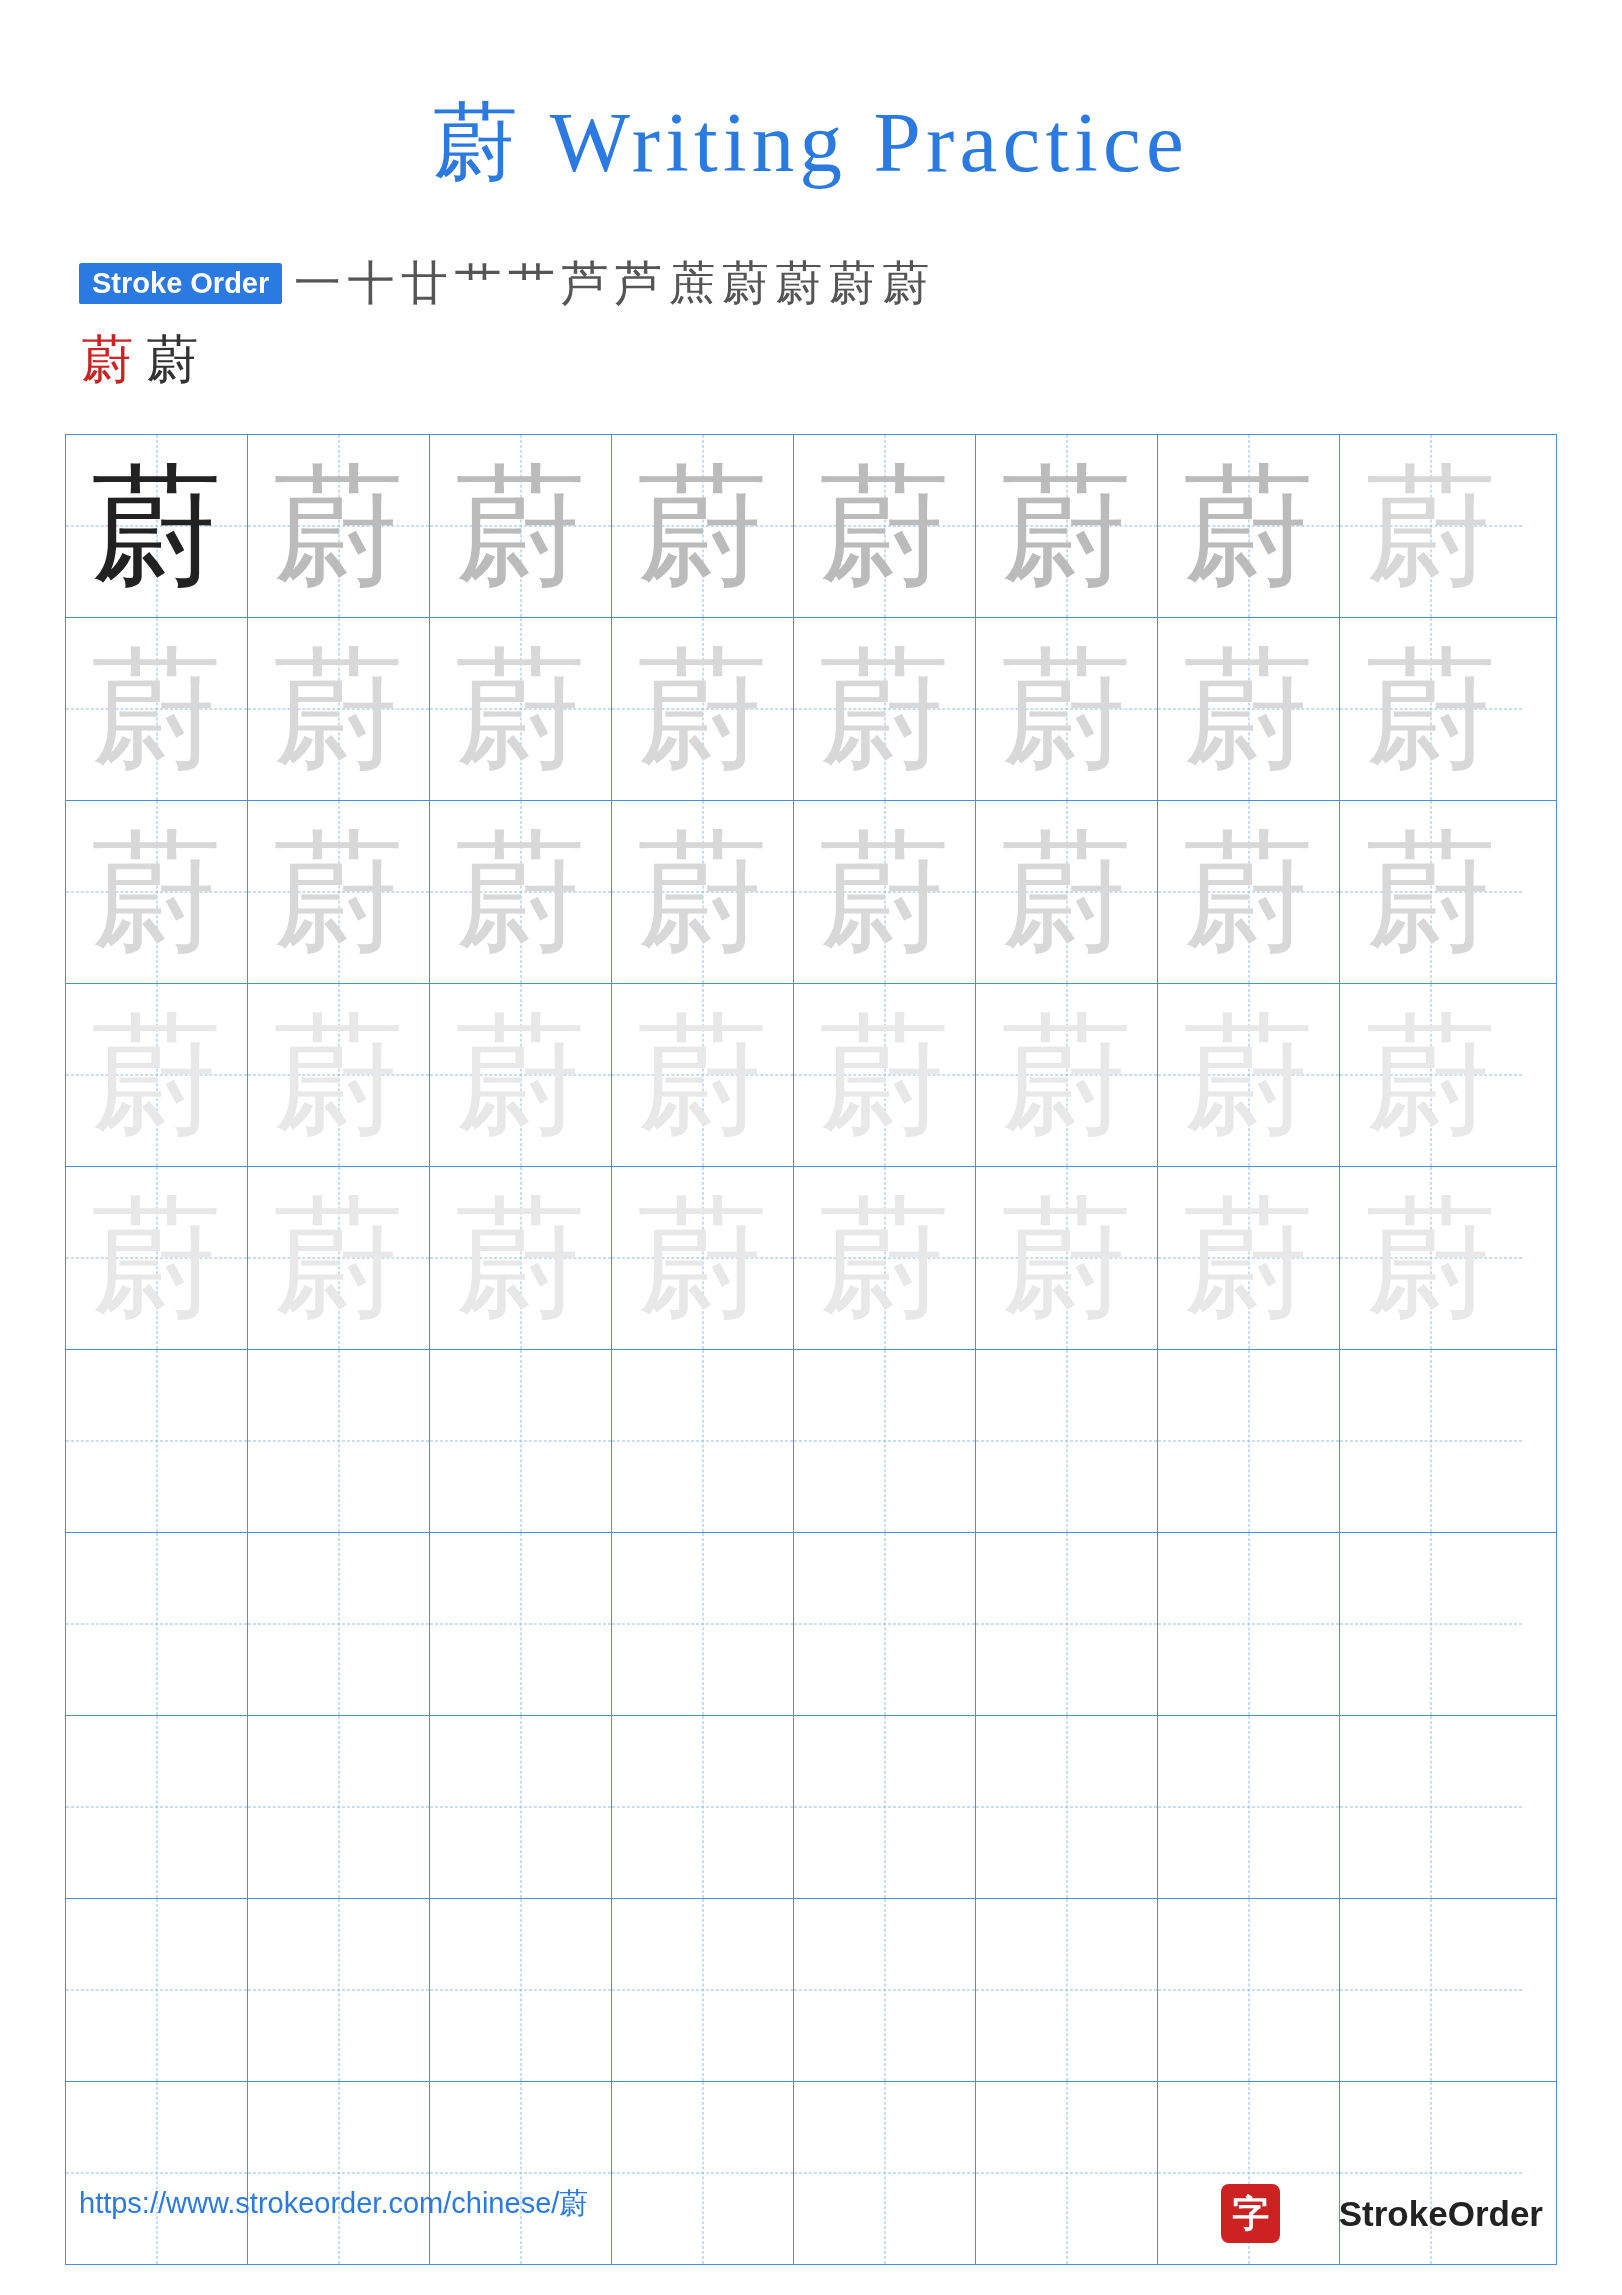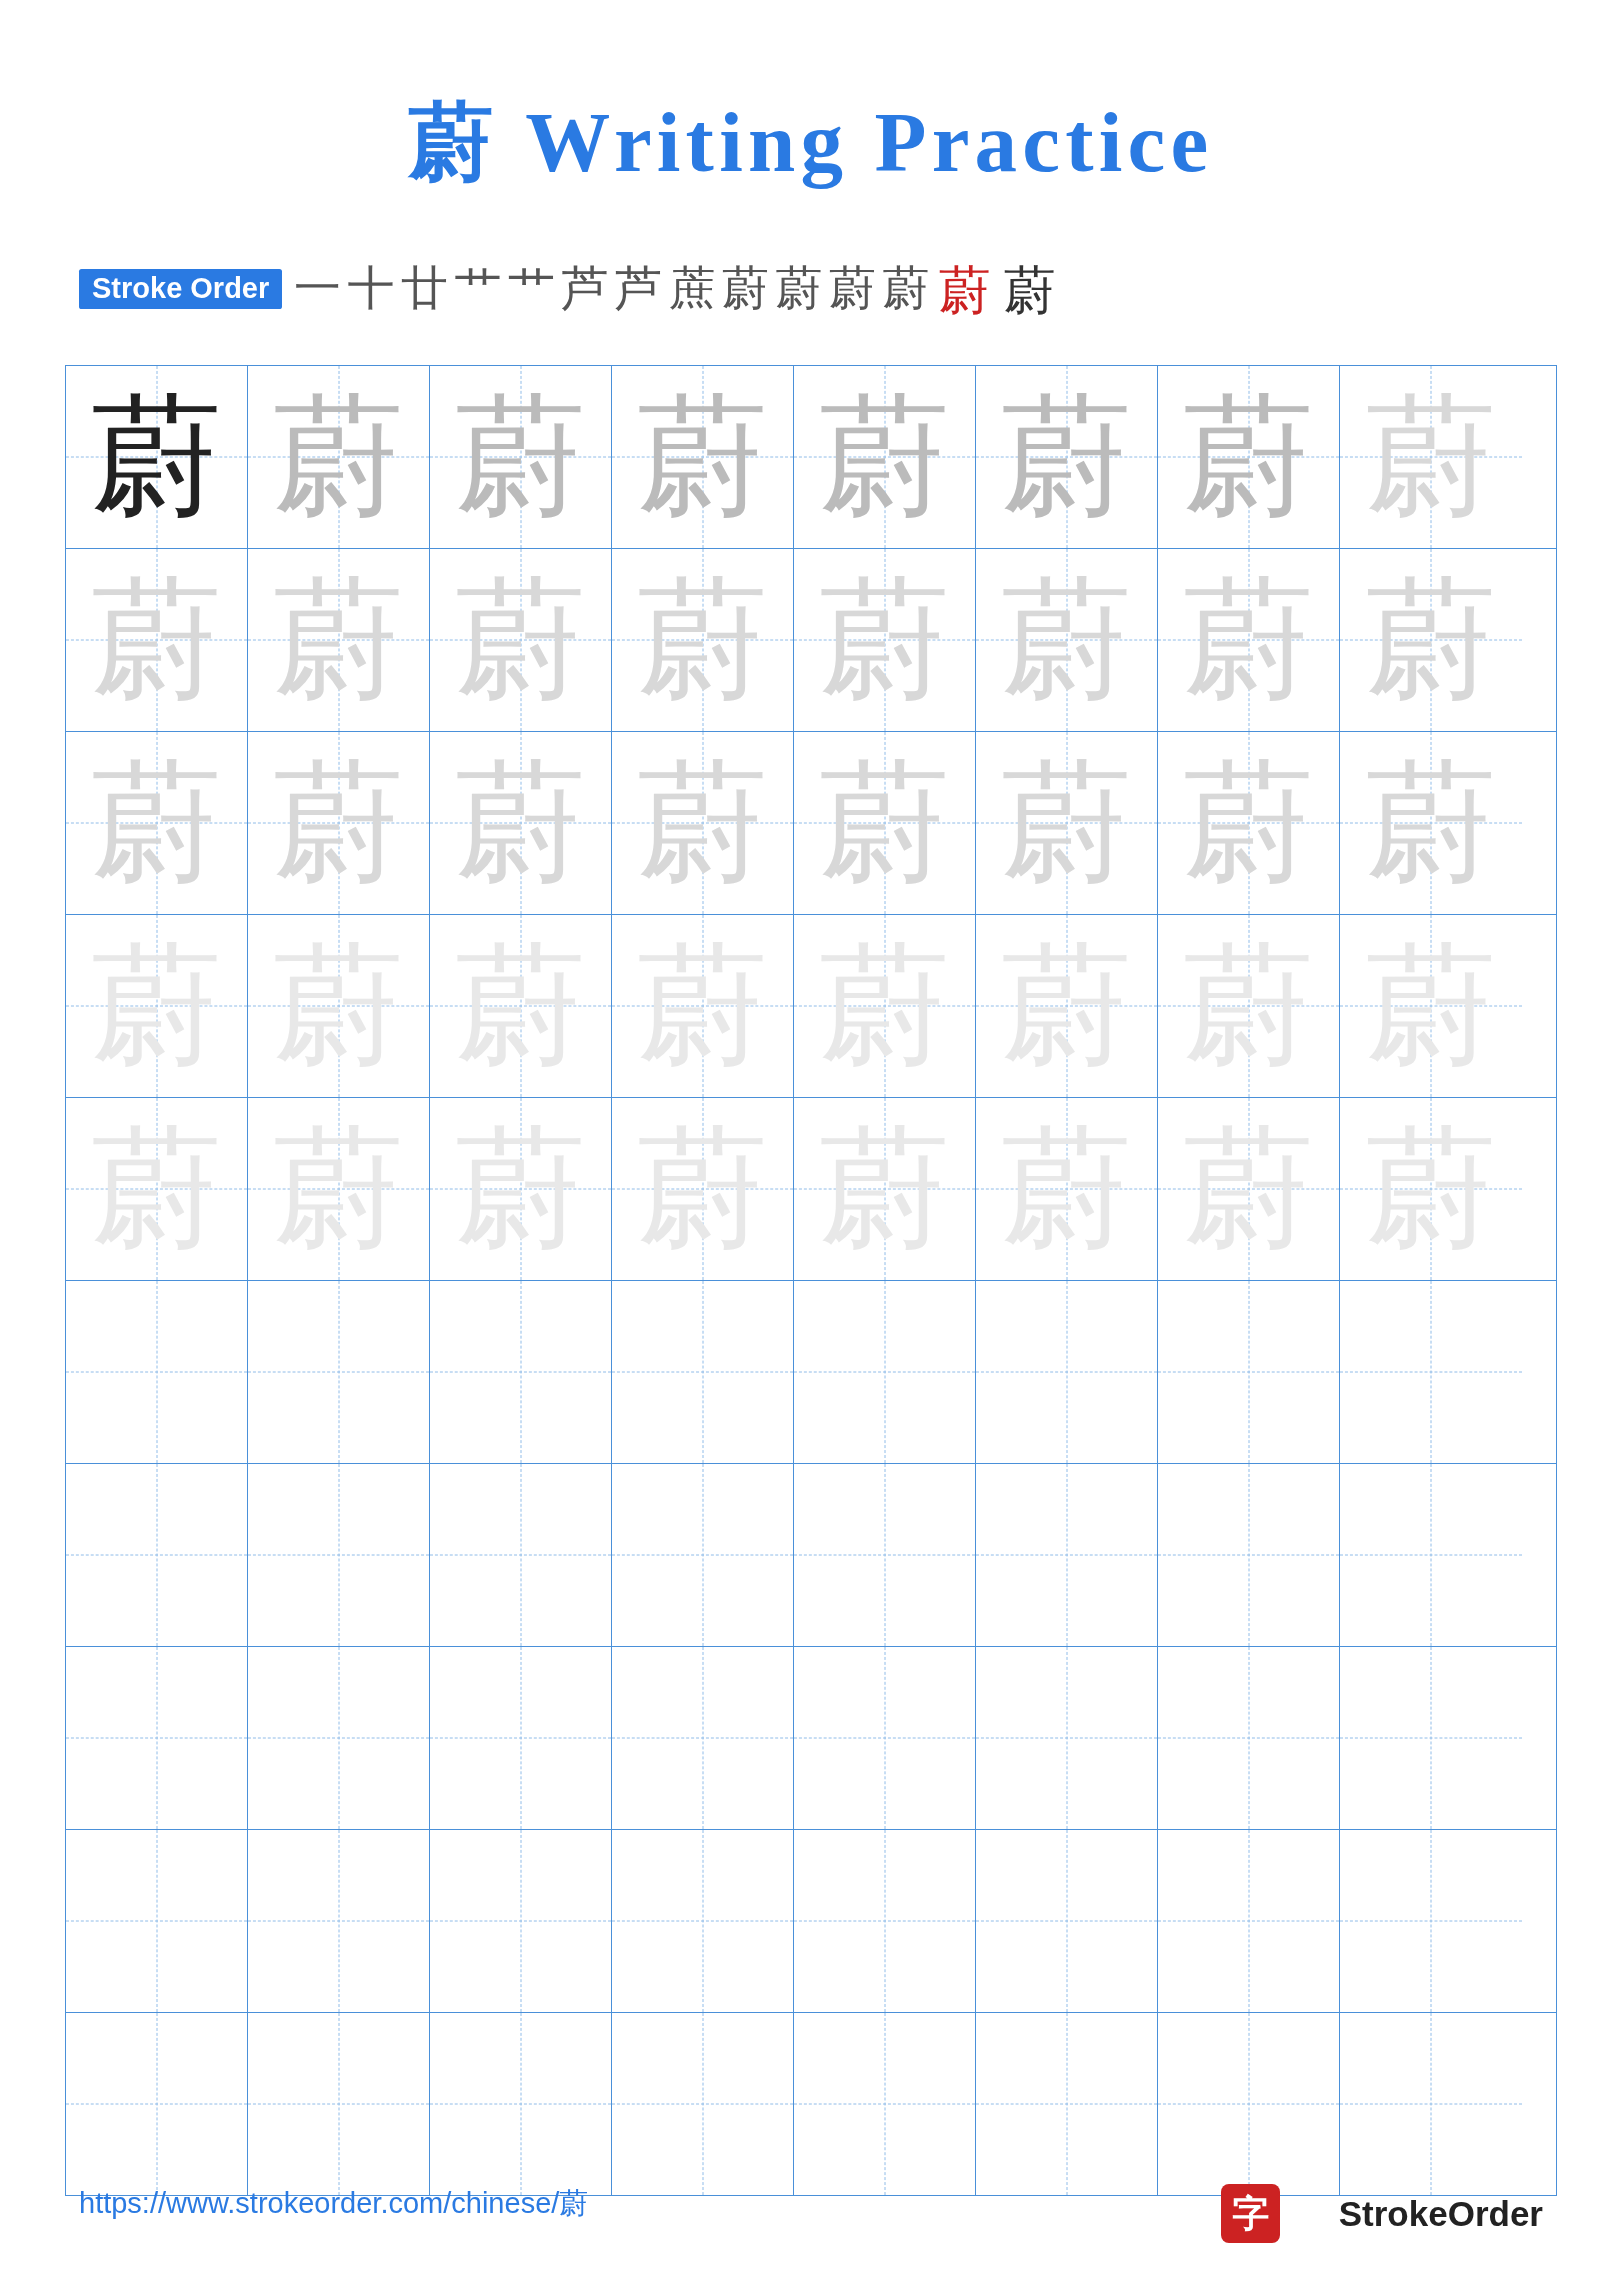--- a/index.html
+++ b/index.html
@@ -10,29 +10,30 @@
       background: #ffffff;
       font-family: serif;
       position: relative;
       overflow: hidden;
     }
 
     .page-title {
       text-align: center;
       padding-top: 85px;
       font-size: 85px;
-      font-weight: bold;
+      font-weight: normal;
       color: #2a7ae2;
       letter-spacing: 5.2px;
     }
 
     .stroke-order-section {
       margin-top: 52px;
       padding-left: 79px;
       display: flex;
+      flex-direction: column;
       gap: 6.5px;
     }
 
     .stroke-order-row {
       display: flex;
       align-items: center;
       gap: 11.8px;
     }
 
     .stroke-order-badge {

